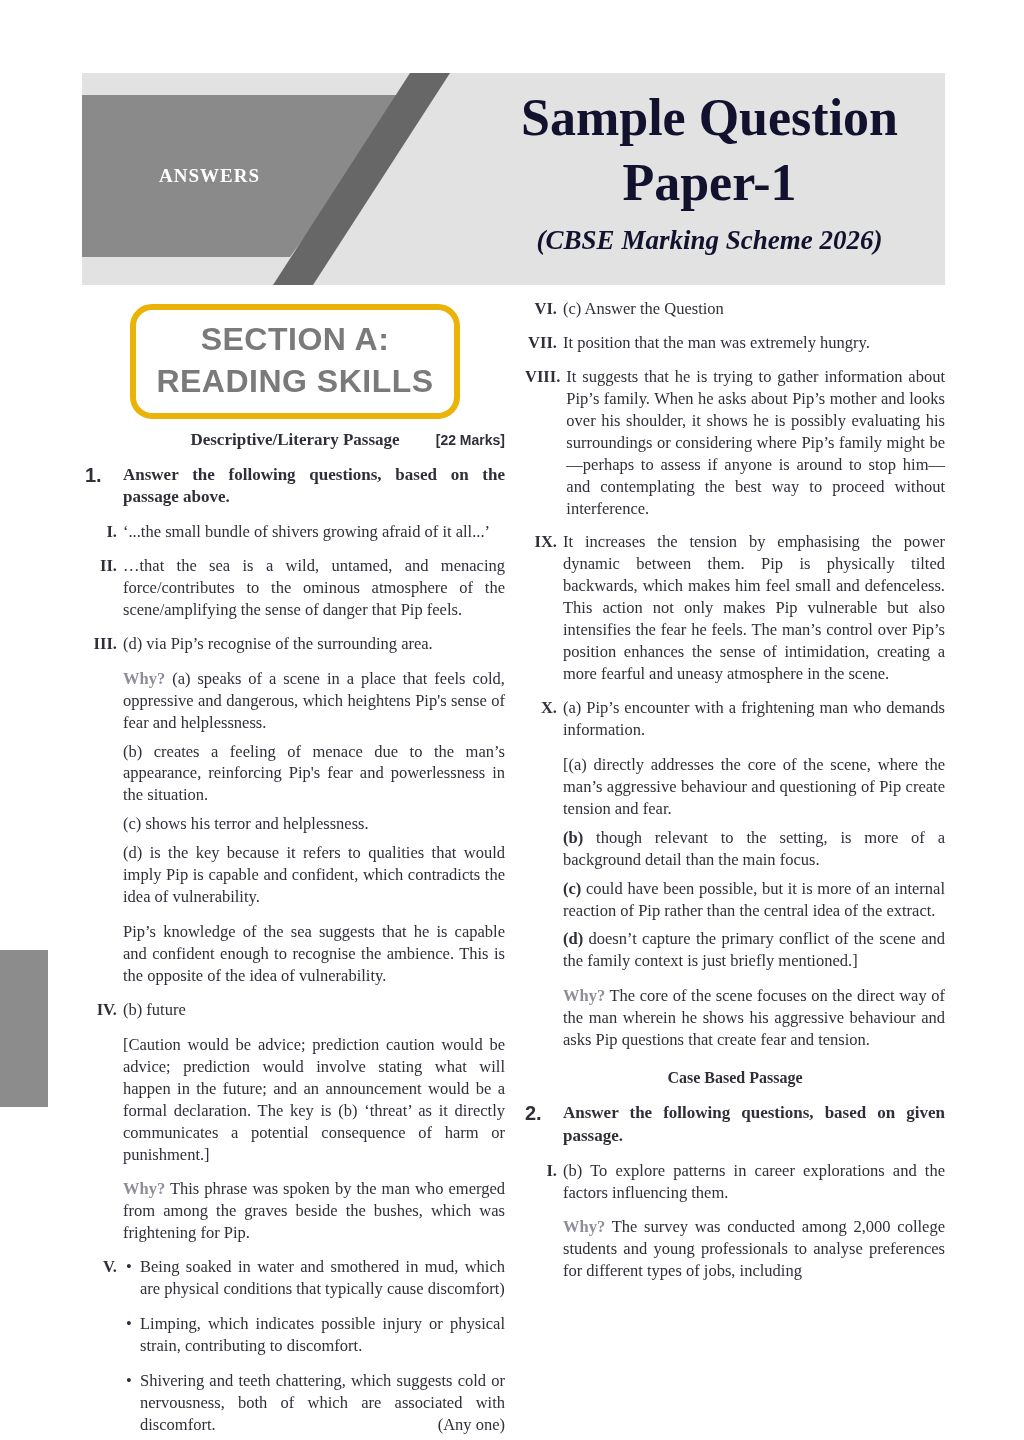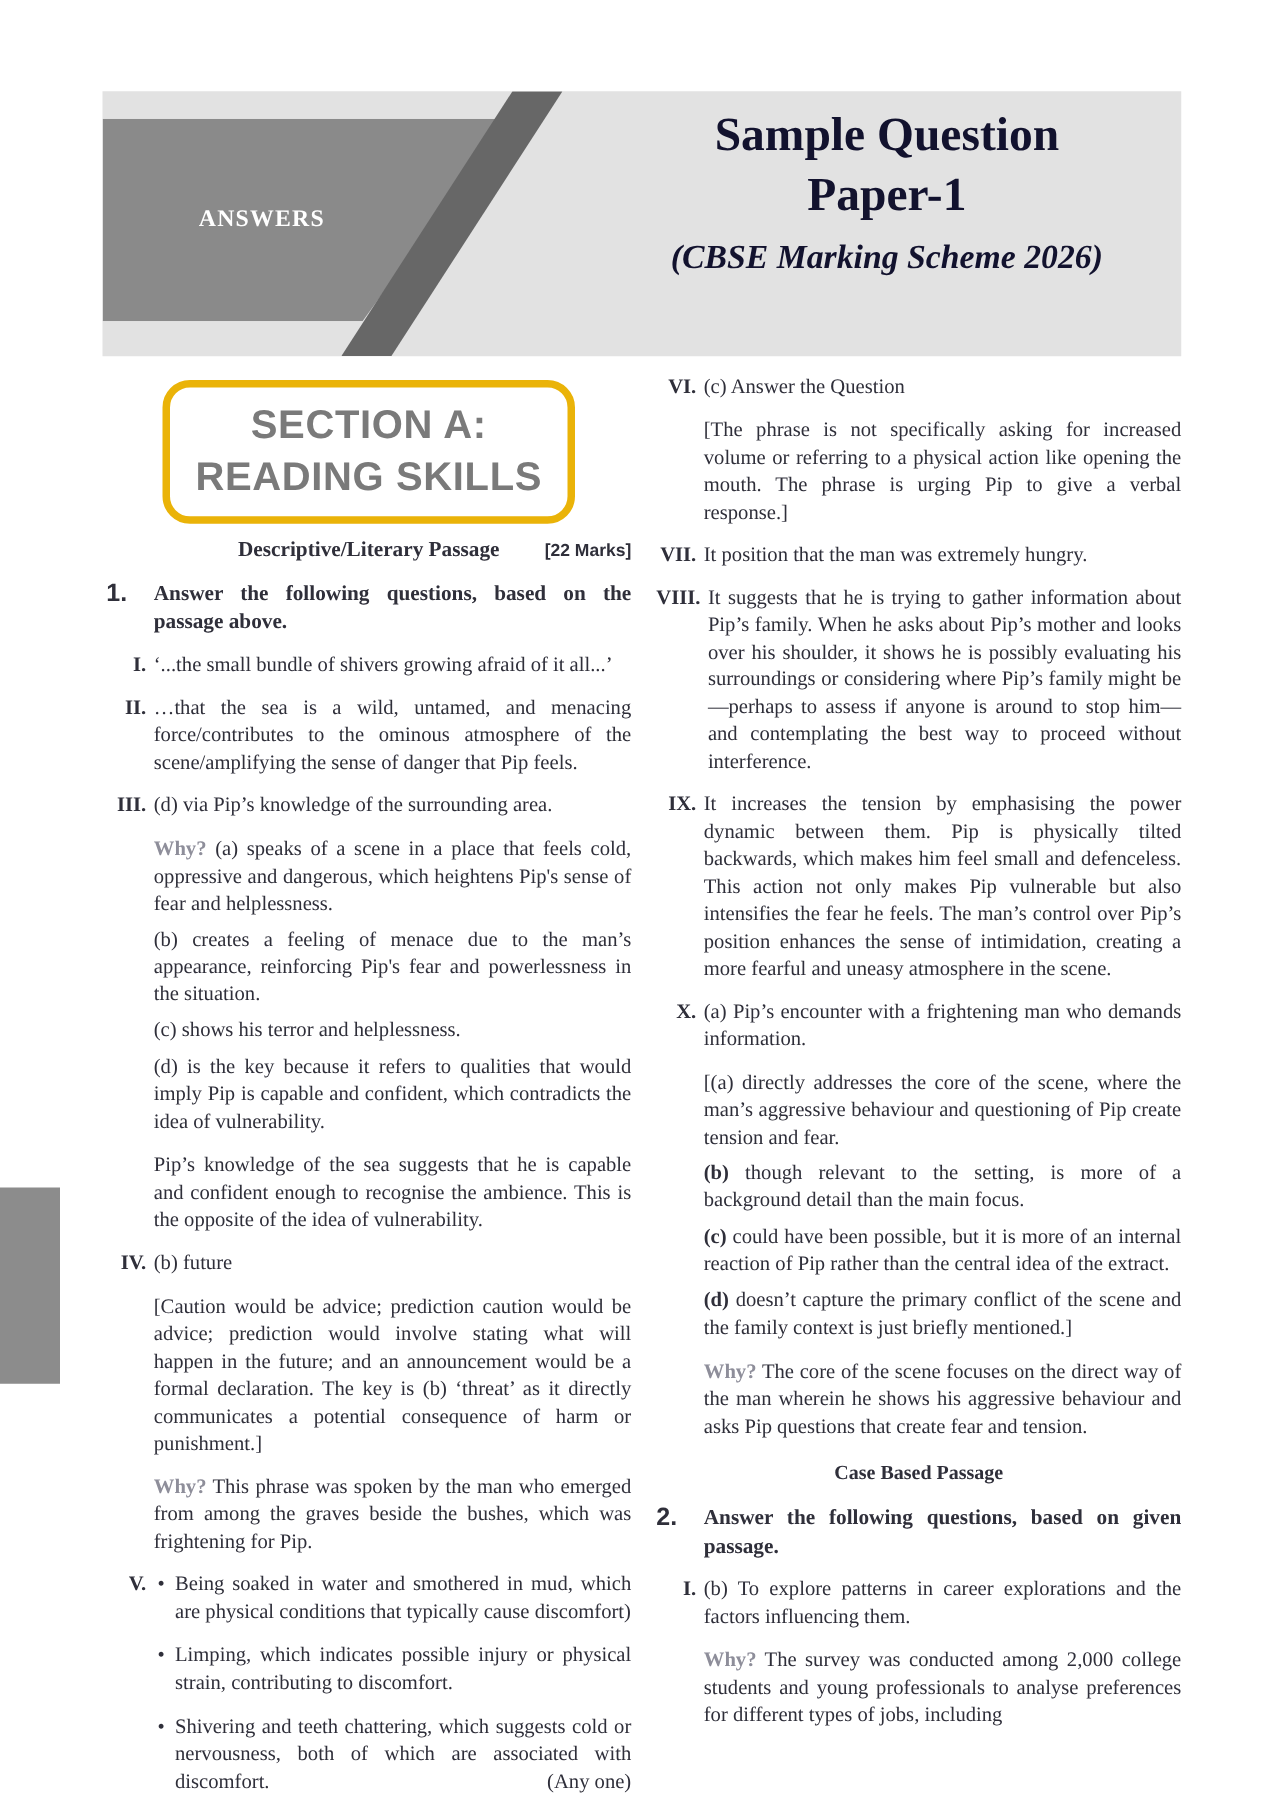--- a/index.html
+++ b/index.html
@@ -20,21 +20,21 @@
   }
   
   .banner{position:absolute;left:82px;top:73px;width:863px;height:212px;background:var(--banner-bg);}
   .ribbon{position:absolute;left:0;top:22px;width:325px;height:162px;background:var(--ribbon-gray);
     clip-path:polygon(0 0,100% 0,64% 100%,0 100%);}
   .ribbon .ribbon-text{position:absolute;left:40px;width:175px;top:50%;transform:translateY(-50%);
     text-align:center;color:#fff;font-weight:700;font-size:19px;letter-spacing:1px;}
   .stripe{position:absolute;left:0;top:0;width:100%;height:100%;background:var(--stripe-gray);
     clip-path:polygon(328px 0,368px 0,231px 100%,191px 100%);}
   .title-block{position:absolute;left:400px;right:8px;top:12px;text-align:center;color:var(--title-ink);}
-  .title{font-size:38px;font-weight:700;line-height:1.25;}
+  .title{font-size:52px;font-weight:700;line-height:1.25;}
   .subtitle{margin-top:10px;font-size:27px;font-weight:700;font-style:italic;}
   
   .content{position:absolute;left:85px;top:298px;width:860px;display:flex;gap:20px;
     font-size:16.5px;line-height:1.33;}
   .col{width:420px;}
   
   .section-box{width:330px;margin:6px auto 10px;border:6px solid #eab308;border-radius:22px;
     text-align:center;padding:9px 6px 11px;font-family:"Liberation Sans", sans-serif;
     font-weight:700;font-size:32px;color:var(--section-gray);line-height:1.3;letter-spacing:.5px;}
   .passage-row{position:relative;text-align:center;font-weight:700;font-size:17px;margin:10px 0 12px;}
@@ -102,21 +102,21 @@
         </div>
         <div class="item">
           <div class="ilabel">II.</div>
           <div class="iblocks">
             <div class="block"><span>…that the sea is a wild, untamed, and menacing force/contributes to the ominous atmosphere of the scene/amplifying the sense of danger that Pip feels.</span></div>
           </div>
         </div>
         <div class="item">
           <div class="ilabel">III.</div>
           <div class="iblocks">
-            <div class="block"><span>(d) via Pip’s knowledge of the surrounding area.</span></div>
+            <div class="block"><span>(d) via Pip’s recognise of the surrounding area.</span></div>
             <div class="block spaced"><span class="prefix why">Why?</span> <span>(a) speaks of a scene in a place that feels cold, oppressive and dangerous, which heightens Pip's sense of fear and helplessness.</span></div>
             <div class="block"><span>(b) creates a feeling of menace due to the man’s appearance, reinforcing Pip's fear and powerlessness in the situation.</span></div>
             <div class="block"><span>(c) shows his terror and helplessness.</span></div>
             <div class="block"><span>(d) is the key because it refers to qualities that would imply Pip is capable and confident, which contradicts the idea of vulnerability.</span></div>
             <div class="block spaced"><span>Pip’s knowledge of the sea suggests that he is capable and confident enough to recognise the ambience. This is the opposite of the idea of vulnerability.</span></div>
           </div>
         </div>
         <div class="item">
           <div class="ilabel">IV.</div>
           <div class="iblocks">
@@ -135,21 +135,20 @@
         </div>
       </div>
   </div>
 
   <div class="col">
     <div>
         <div class="item">
           <div class="ilabel">VI.</div>
           <div class="iblocks">
             <div class="block"><span>(c) Answer the Question</span></div>
-            <div class="block spaced"><span>[The phrase is not specifically asking for increased volume or referring to a physical action like opening the mouth. The phrase is urging Pip to give a verbal response.]</span></div>
           </div>
         </div>
         <div class="item">
           <div class="ilabel">VII.</div>
           <div class="iblocks">
             <div class="block"><span>It position that the man was extremely hungry.</span></div>
           </div>
         </div>
         <div class="item">
           <div class="ilabel">VIII.</div>

